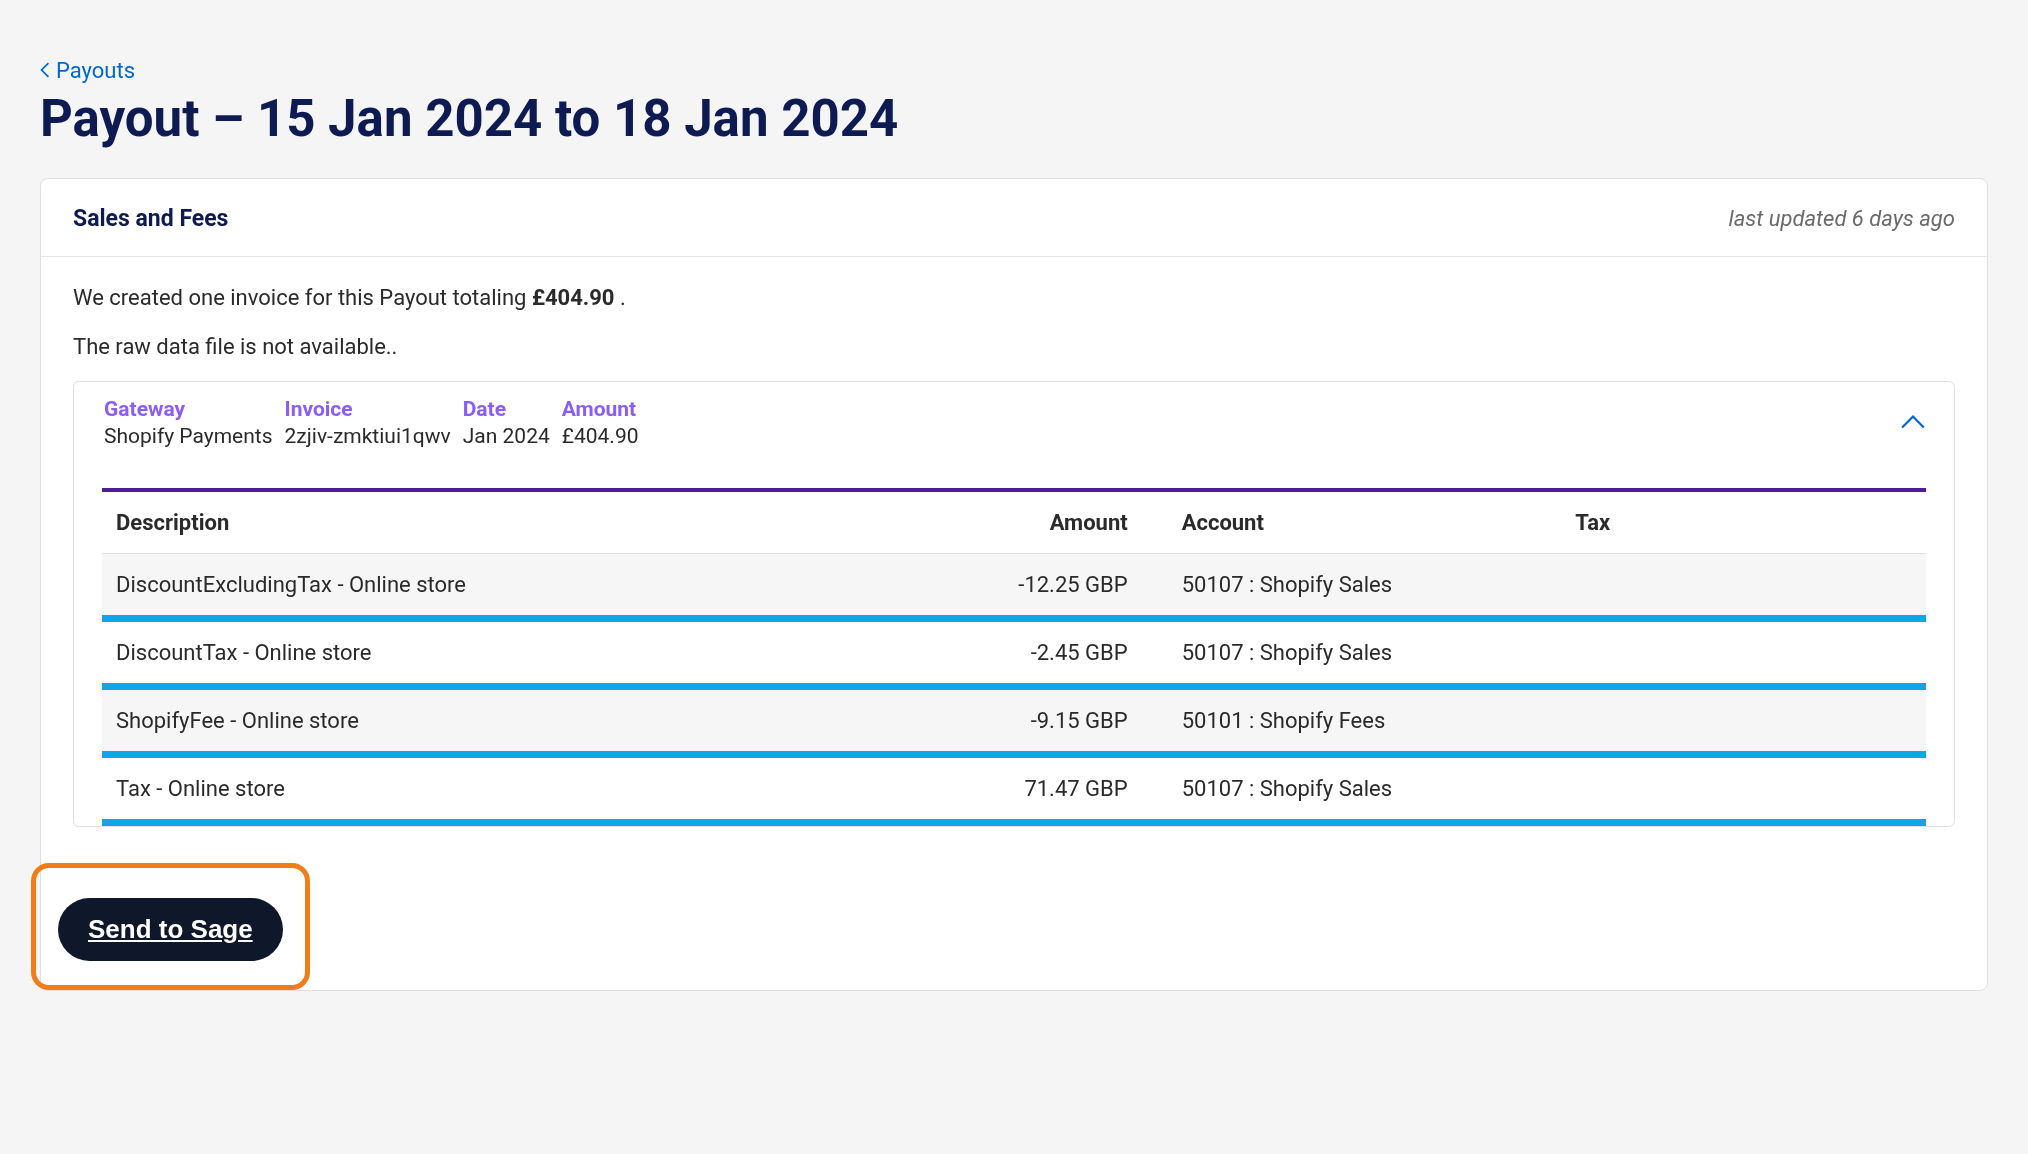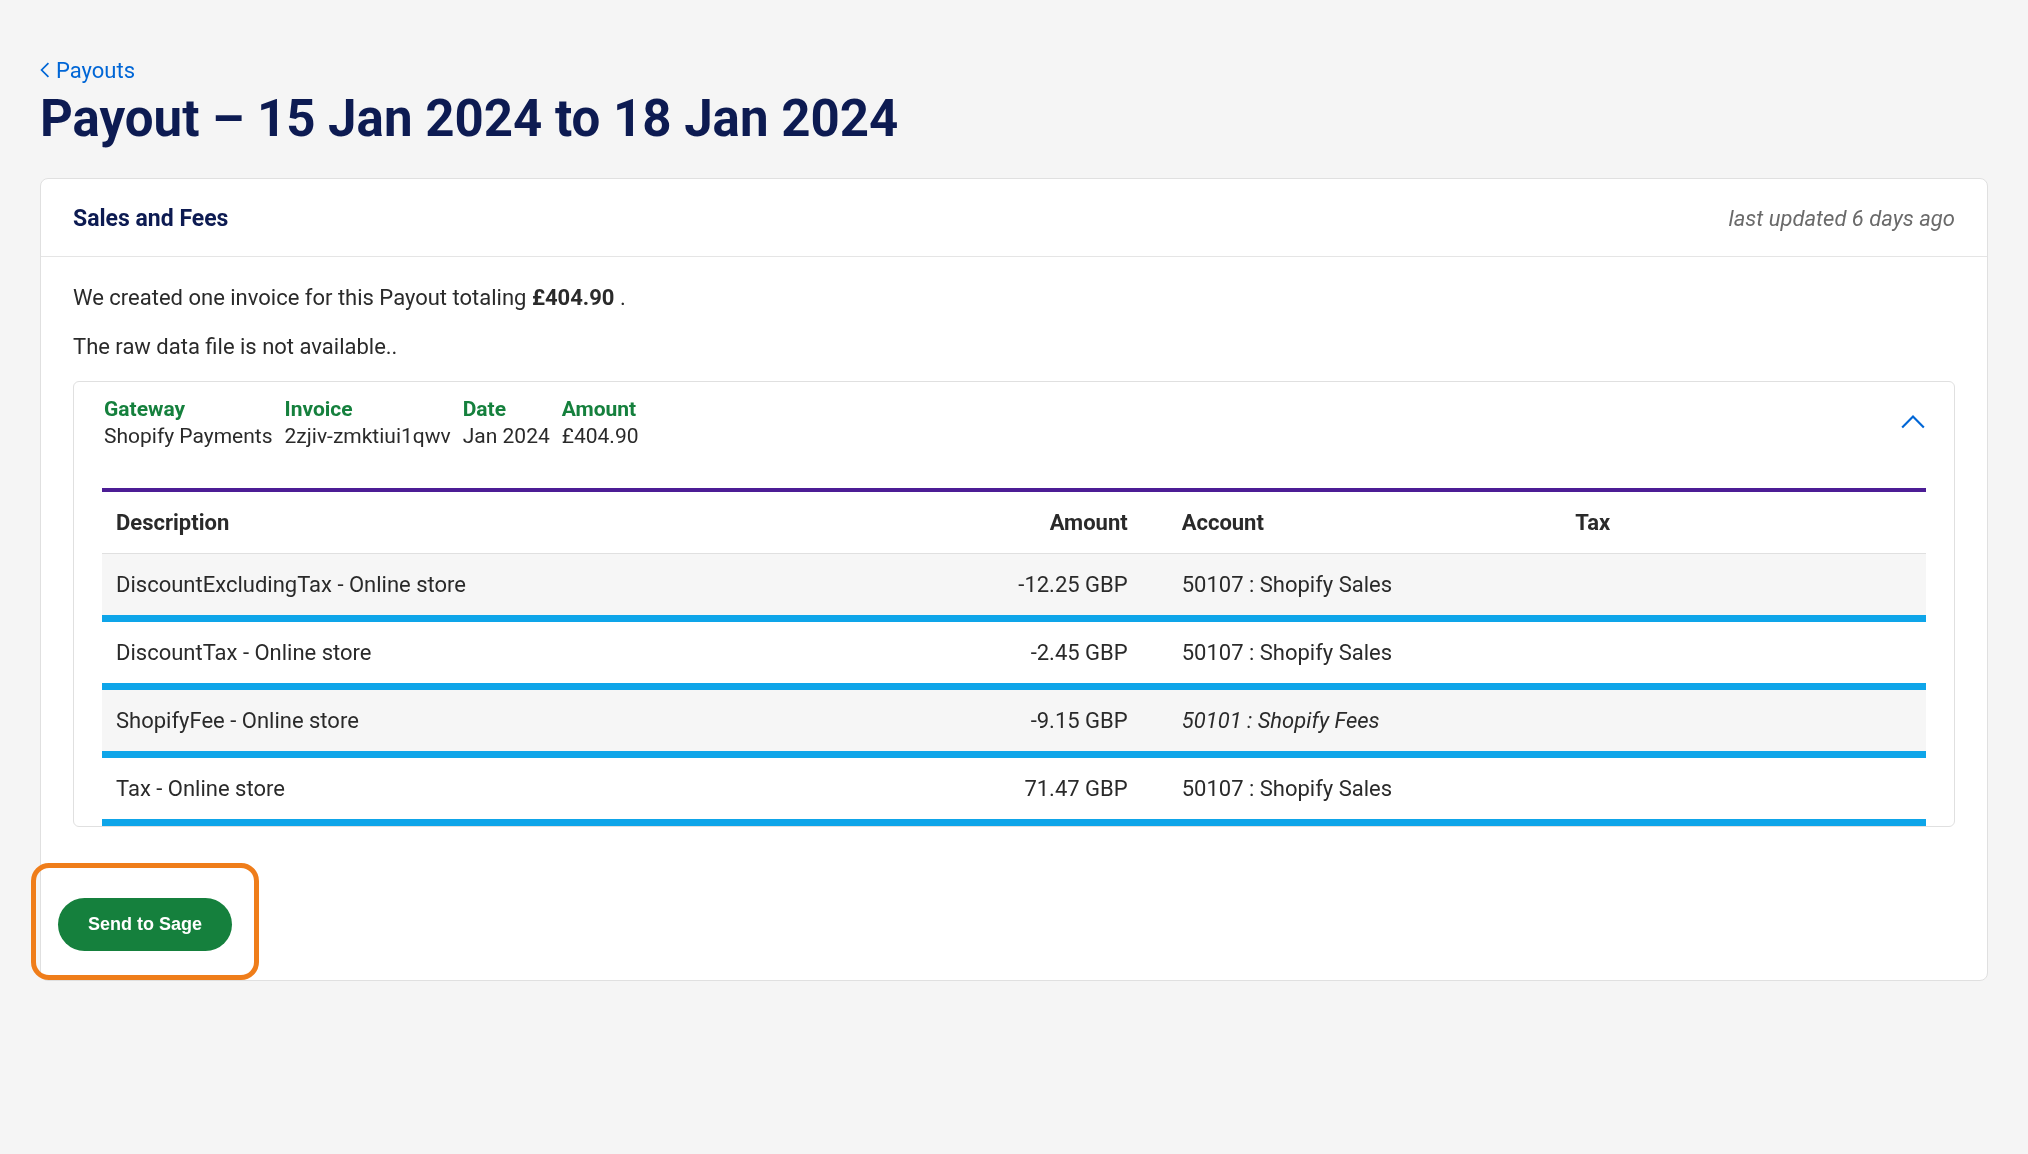--- a/index.html
+++ b/index.html
@@ -85,21 +85,21 @@
       cursor: pointer;
     }
     .accordion-meta {
       display: flex;
       gap: 12px;
       font-size: 21px;
       line-height: 1.3;
     }
     .accordion-meta-col .label {
       font-weight: 700;
-      color: #15803d;
+      color: #8b5cf6;
     }
     .accordion-meta-col .value {
       color: #2a2a2a;
     }
     .chevron {
       color: #0066d6;
     }
     .chevron svg {
       width: 26px;
       height: 16px;
@@ -134,28 +134,29 @@
     }
     .button-highlight {
       display: inline-block;
       border: 5px solid #ef7d1a;
       border-radius: 18px;
       padding: 30px 22px 24px 22px;
       margin-top: 18px;
       margin-left: -10px;
     }
     .primary-button {
-      background: #15803d;
+      background: #0f172a;
       color: #fff;
       border: none;
       padding: 16px 30px;
       border-radius: 999px;
-      font-size: 18px;
+      font-size: 26px;
       font-weight: 700;
       cursor: pointer;
+      text-decoration: underline;
     }
   </style>
 </head>
 <body>
 
 
 
 <a class="breadcrumb-link">
   <span>
     <svg viewBox="0 0 8 14" fill="none" stroke="currentColor" stroke-width="1.5">
@@ -224,21 +225,21 @@
               </tr>
               <tr>
                 <td>DiscountTax - Online store</td>
                 <td class="col-amount">-2.45 GBP</td>
                 <td style="padding-left: 40px;">50107 : Shopify Sales</td>
                 <td></td>
               </tr>
               <tr>
                 <td>ShopifyFee - Online store</td>
                 <td class="col-amount">-9.15 GBP</td>
-                <td style="padding-left: 40px; font-style: italic;">50101 : Shopify Fees</td>
+                <td style="padding-left: 40px;">50101 : Shopify Fees</td>
                 <td></td>
               </tr>
               <tr>
                 <td>Tax - Online store</td>
                 <td class="col-amount">71.47 GBP</td>
                 <td style="padding-left: 40px;">50107 : Shopify Sales</td>
                 <td></td>
               </tr>
             </tbody>
         </table>

